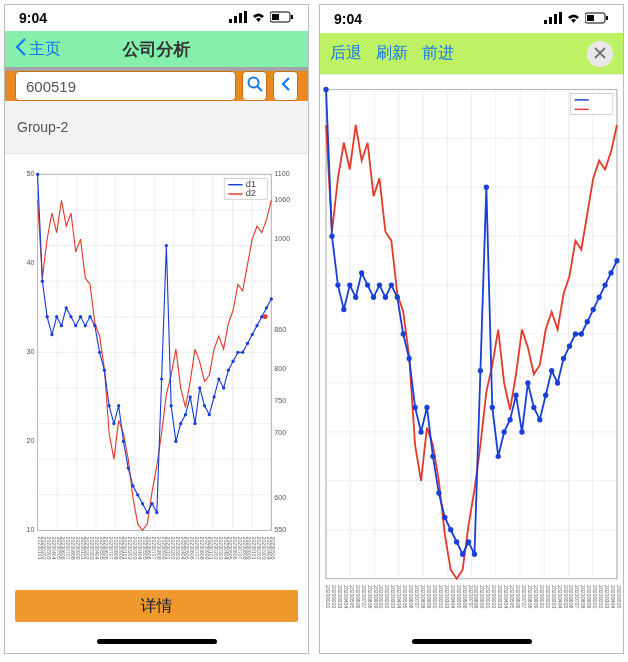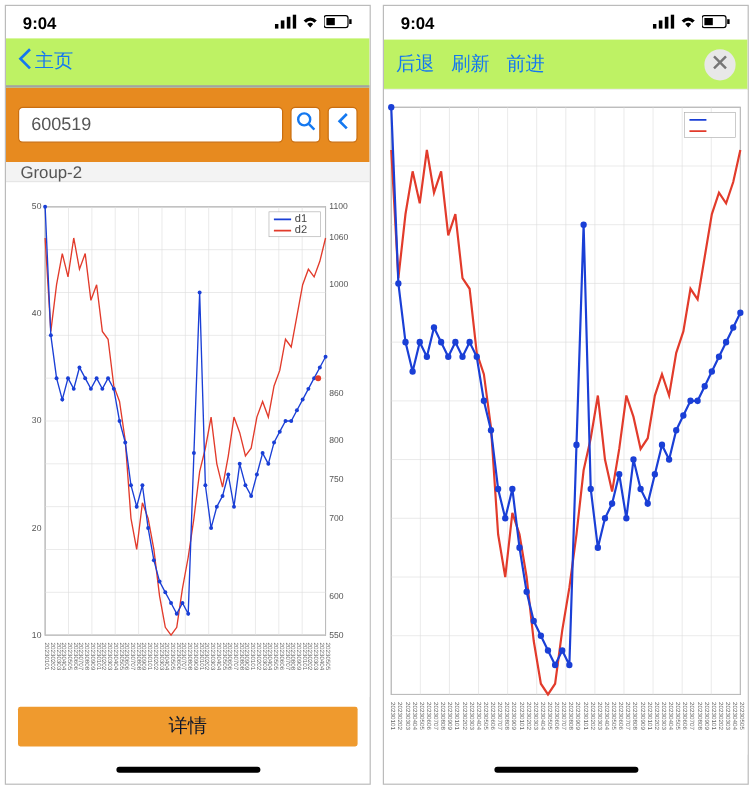--- a/index.html
+++ b/index.html
@@ -30,21 +30,21 @@
     font-weight: 600;
     color: #000;
   }
   .status-right { display: flex; gap: 4px; align-items: center; }
   .nav-bar {
     height: 42px;
     display: flex;
     align-items: center;
     position: relative;
   }
-  .nav-cream { background: #bef264; border-bottom: 2px solid #a3a3a3; }
+  .nav-cream { background: #86efac; border-bottom: 4px solid #a3a3a3; }
   .nav-white { background: #bef264; border-bottom: 1px solid #eee; }
   .nav-left {
     position: absolute;
     left: 10px;
     display: flex;
     align-items: center;
     gap: 14px;
     color: #1478f0;
     font-size: 16px;
   }
@@ -61,21 +61,21 @@
     right: 10px;
     width: 26px; height: 26px;
     border-radius: 50%;
     background: #e8e8e8;
     display:flex; align-items:center; justify-content:center;
     color:#777; cursor:pointer;
     font-size:15px;
   }
   .orange-toolbar {
     background: #e78a1f;
-    padding: 16px 10px;
+    padding: 0 10px;
     display: flex;
     gap: 6px;
     align-items: center;
   }
   .search-input {
     flex: 1;
     height: 30px;
     border-radius: 4px;
     border: 1px solid #c96e10;
     background: #fff;
@@ -87,21 +87,21 @@
     width: 30px; height: 30px;
     border-radius: 4px;
     background: #fff;
     border: 1px solid #c96e10;
     display:flex; align-items:center; justify-content:center;
     color:#1478f0; cursor:pointer;
   }
   .subheader {
     background: #f3f3f3;
     border-bottom: 1px solid #e3e3e3;
-    padding: 0 12px;
+    padding: 18px 12px;
     font-size: 14px;
     color: #555;
   }
   .chart-area {
     flex: 1;
     background: #fff;
     padding: 10px 8px 4px 8px;
     display:flex;
     flex-direction:column;
   }
@@ -168,20 +168,21 @@
     <div class="nav-left">
       <span class="back-item">
         <span>
           <svg width="12" height="18" viewBox="0 0 12 18">
               <path d="M10 1 L2 9 L10 17" fill="none" stroke="#1478f0" stroke-width="2.2"></path>
             </svg>
         </span>
         <span>主页</span>
       </span>
     </div>
+    <div class="nav-title">公司分析</div>
   </div>
 
   <div class="orange-toolbar">
     <input class="search-input" value="600519" style="">
     <div class="sq-btn">
       <span>
         <svg width="16" height="16" viewBox="0 0 16 16">
             <circle cx="6.5" cy="6.5" r="5" fill="none" stroke="#1478f0" stroke-width="2"></circle>
             <line x1="10.5" y1="10.5" x2="15" y2="15" stroke="#1478f0" stroke-width="2"></line>
           </svg>

